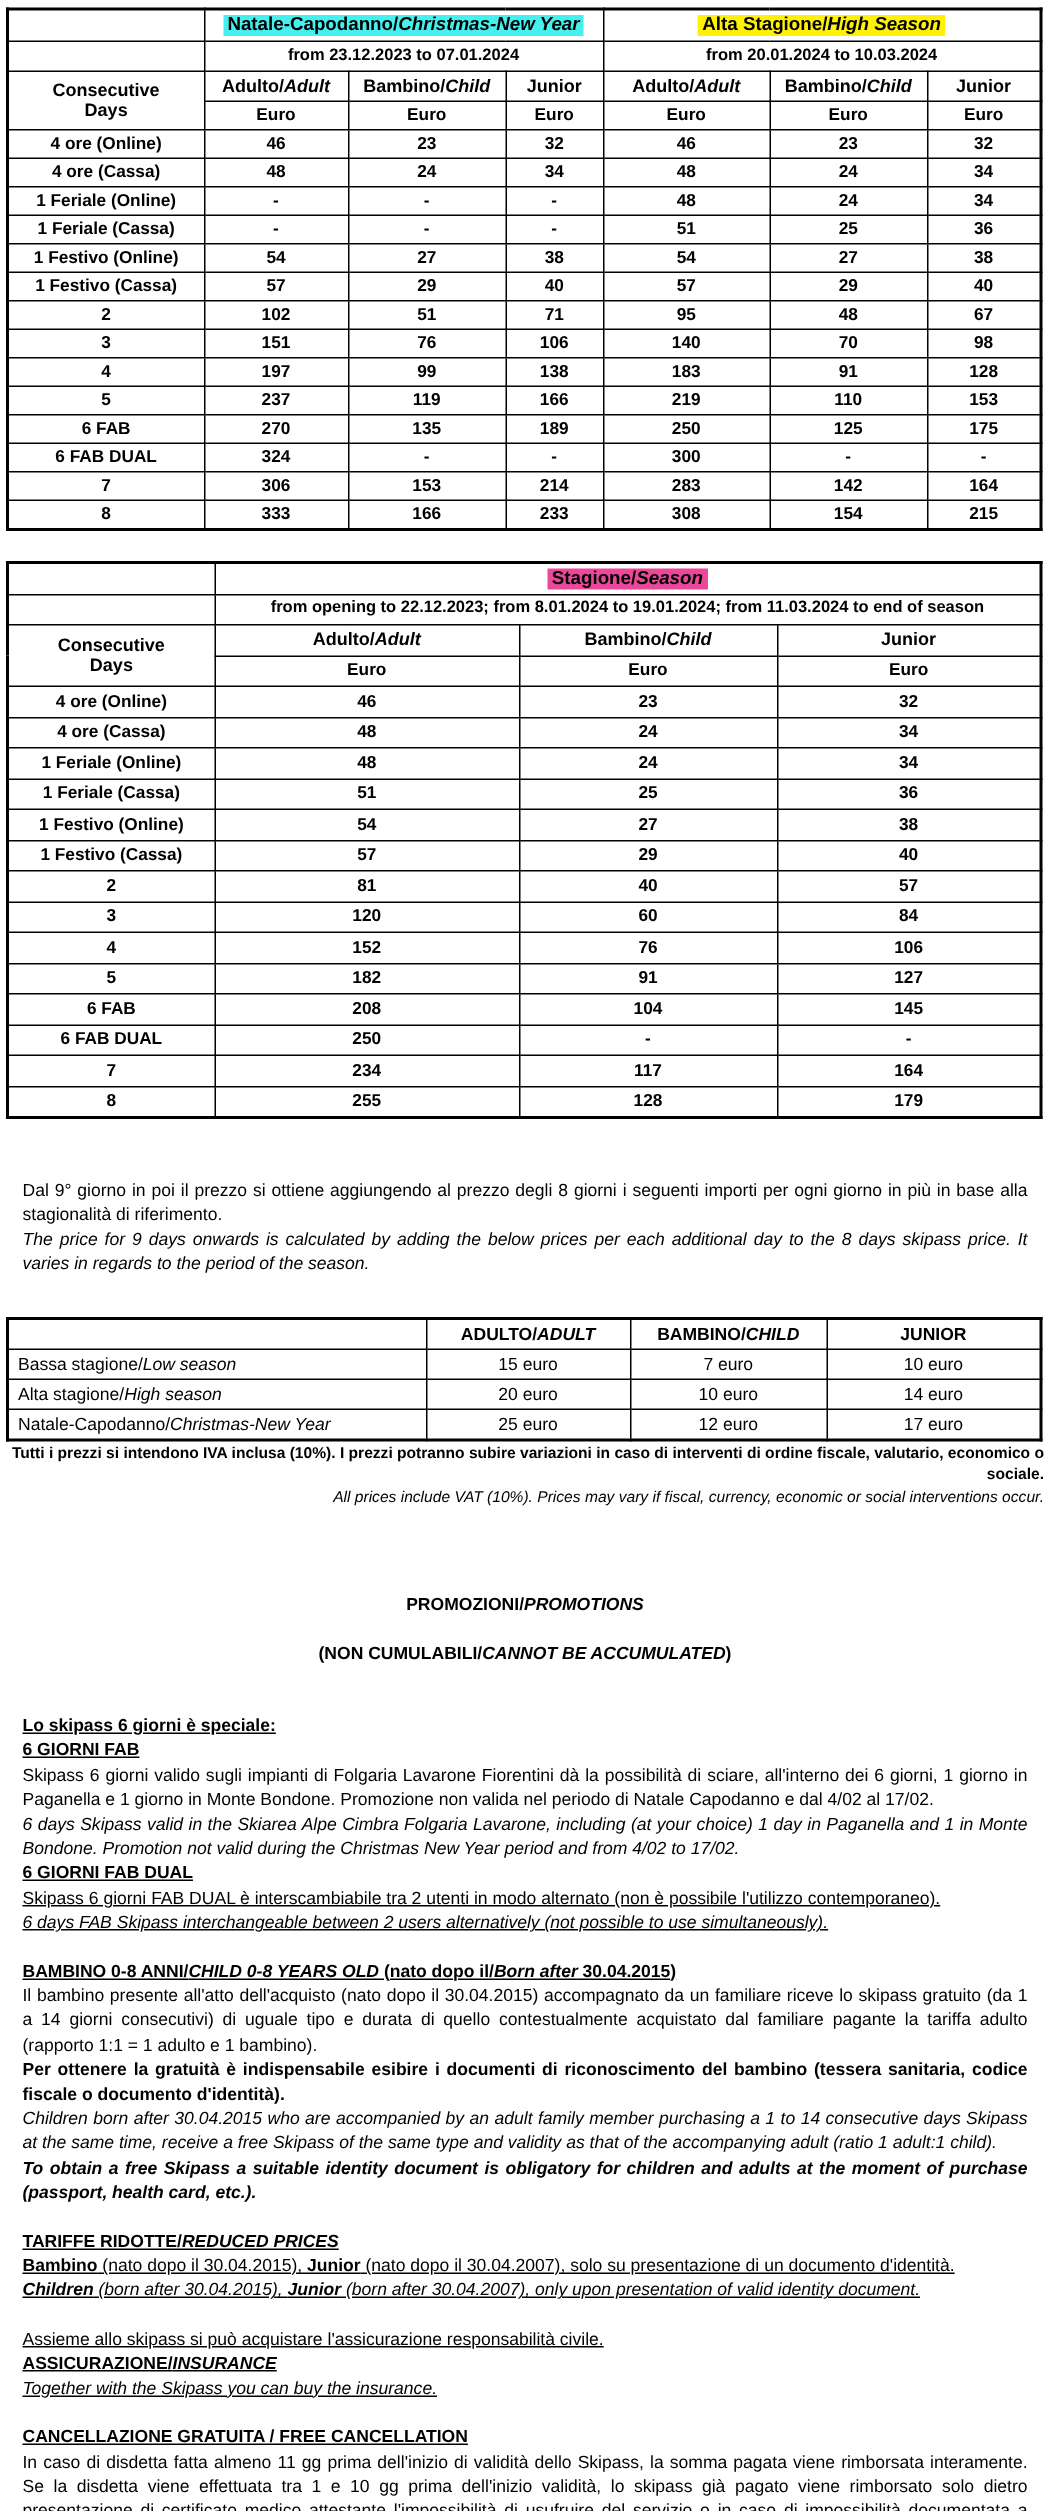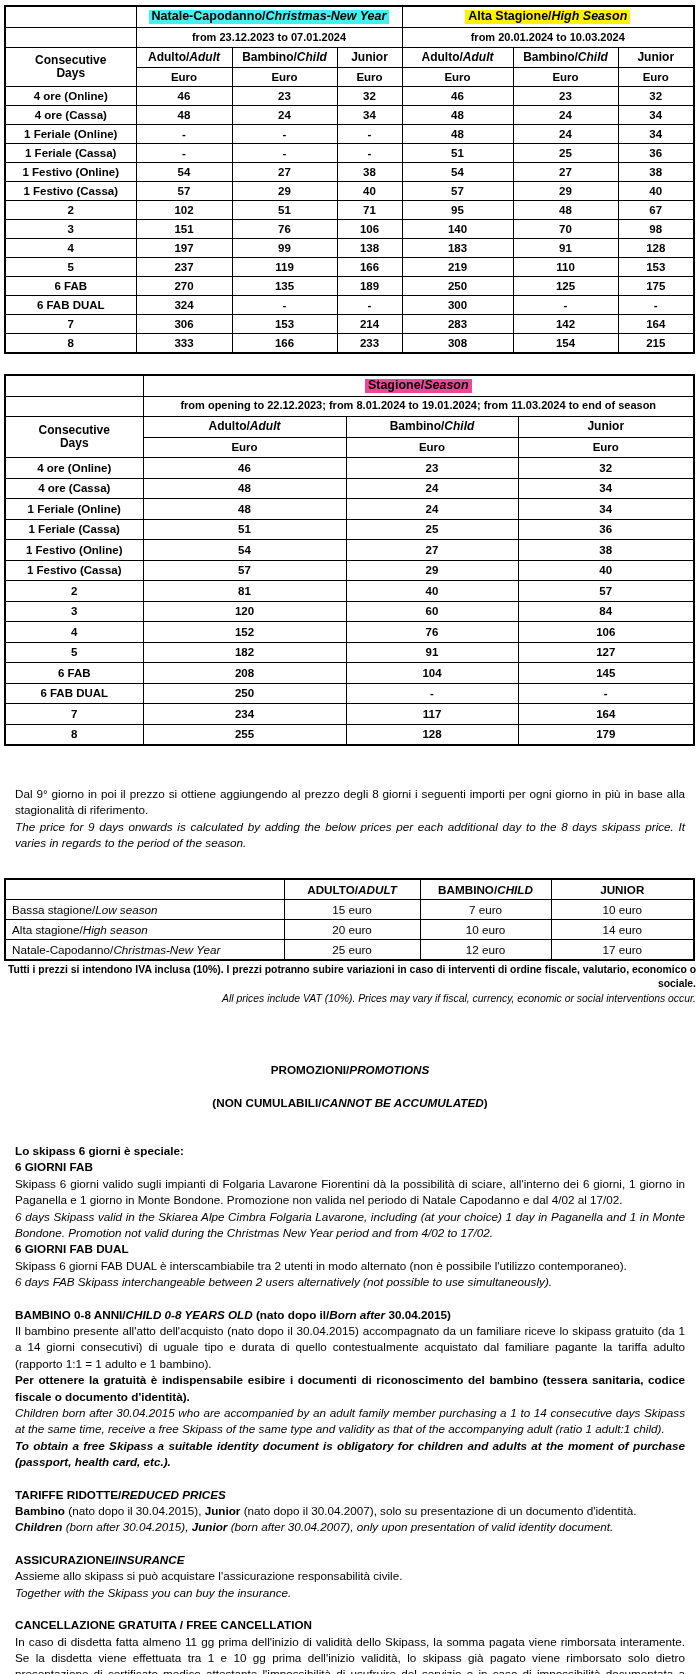--- a/index.html
+++ b/index.html
@@ -20,21 +20,21 @@
   td.grp{border-left:3px double #000;}
 
   
   table#t3{border-collapse:collapse;table-layout:fixed;margin-left:4px;border:2px solid #000;}
   table#t3 td{border:1px solid #000;text-align:center;vertical-align:middle;padding:0 2px;height:19px;font-size:11.7px;}
   table#t3 thead td{font-weight:bold;}
   table#t3 td.rowlabel{text-align:left;padding-left:6px;}
 
   
   .txt{margin:0 15px;text-align:justify;line-height:16.4px;}
-  .line{margin:0 15px;line-height:16.4px;}
+  .line{margin:0 15px;line-height:16.4px;text-decoration:underline;}
   .center{text-align:center;margin:16px 15px;line-height:16.4px;}
   .b{font-weight:bold;}
   i{font-style:italic;}
   .bi{font-weight:bold;font-style:italic;}
   .note{font-size:10.4px;line-height:14.5px;text-align:right;margin:2px 4px 0 4px;font-weight:bold;}
   .note-en{font-weight:normal;font-style:italic;font-size:10.4px;line-height:14.5px;text-align:right;margin:0 4px;} .sp16{height:16px;} .sp20{height:20px;}
   .sp24{height:24px;} .sp40{height:40px;} .sp26{height:26px;}
 </style>
 </head>
 <body>
@@ -408,22 +408,22 @@
   <div class="txt bi">To obtain a free Skipass a suitable identity document is obligatory for children and adults at the moment of purchase (passport, health card, etc.).</div>
 
   <div class="sp16"></div>
 
   <div class="line b"><span>TARIFFE RIDOTTE/</span><i>REDUCED PRICES</i></div>
   <div class="line"><span class="b">Bambino</span><span> (nato dopo il 30.04.2015), </span><span class="b">Junior</span><span> (nato dopo il 30.04.2007), solo su presentazione di un documento d'identità.</span></div>
   <div class="line"><span class="bi">Children</span><i> (born after 30.04.2015), </i><span class="bi">Junior</span><i> (born after 30.04.2007), only upon presentation of valid identity document.</i></div>
 
   <div class="sp16"></div>
 
+  <div class="line">Assieme allo skipass si può acquistare l'assicurazione responsabilità civile.</div>
   <div class="line b"><span>ASSICURAZIONE/</span><i>INSURANCE</i></div>
-  <div class="line">Assieme allo skipass si può acquistare l'assicurazione responsabilità civile.</div>
   <div class="line"><i>Together with the Skipass you can buy the insurance.</i></div>
 
   <div class="sp16"></div>
 
   <div class="line b">CANCELLAZIONE GRATUITA / FREE CANCELLATION</div>
   <div class="txt">In caso di disdetta fatta almeno 11 gg prima dell'inizio di validità dello Skipass, la somma pagata viene rimborsata interamente. Se la disdetta viene effettuata tra 1 e 10 gg prima dell'inizio validità, lo skipass già pagato viene rimborsato solo dietro presentazione di certificato medico attestante l'impossibilità di usufruire del servizio o in caso di impossibilità documentata a raggiungere la località.</div>
   <div class="txt bi">In case of cancellation made at least 11 days before the start of validity of the ski pass, the amount paid will be refunded in full. If the cancellation is made between 1 and 10 days before the start of validity, the already paid ski pass will be refunded only upon presentation of a medical certificate certifying the inability to use the service or in case of documented inability to reach the resort.</div>
 
 </div>
 

